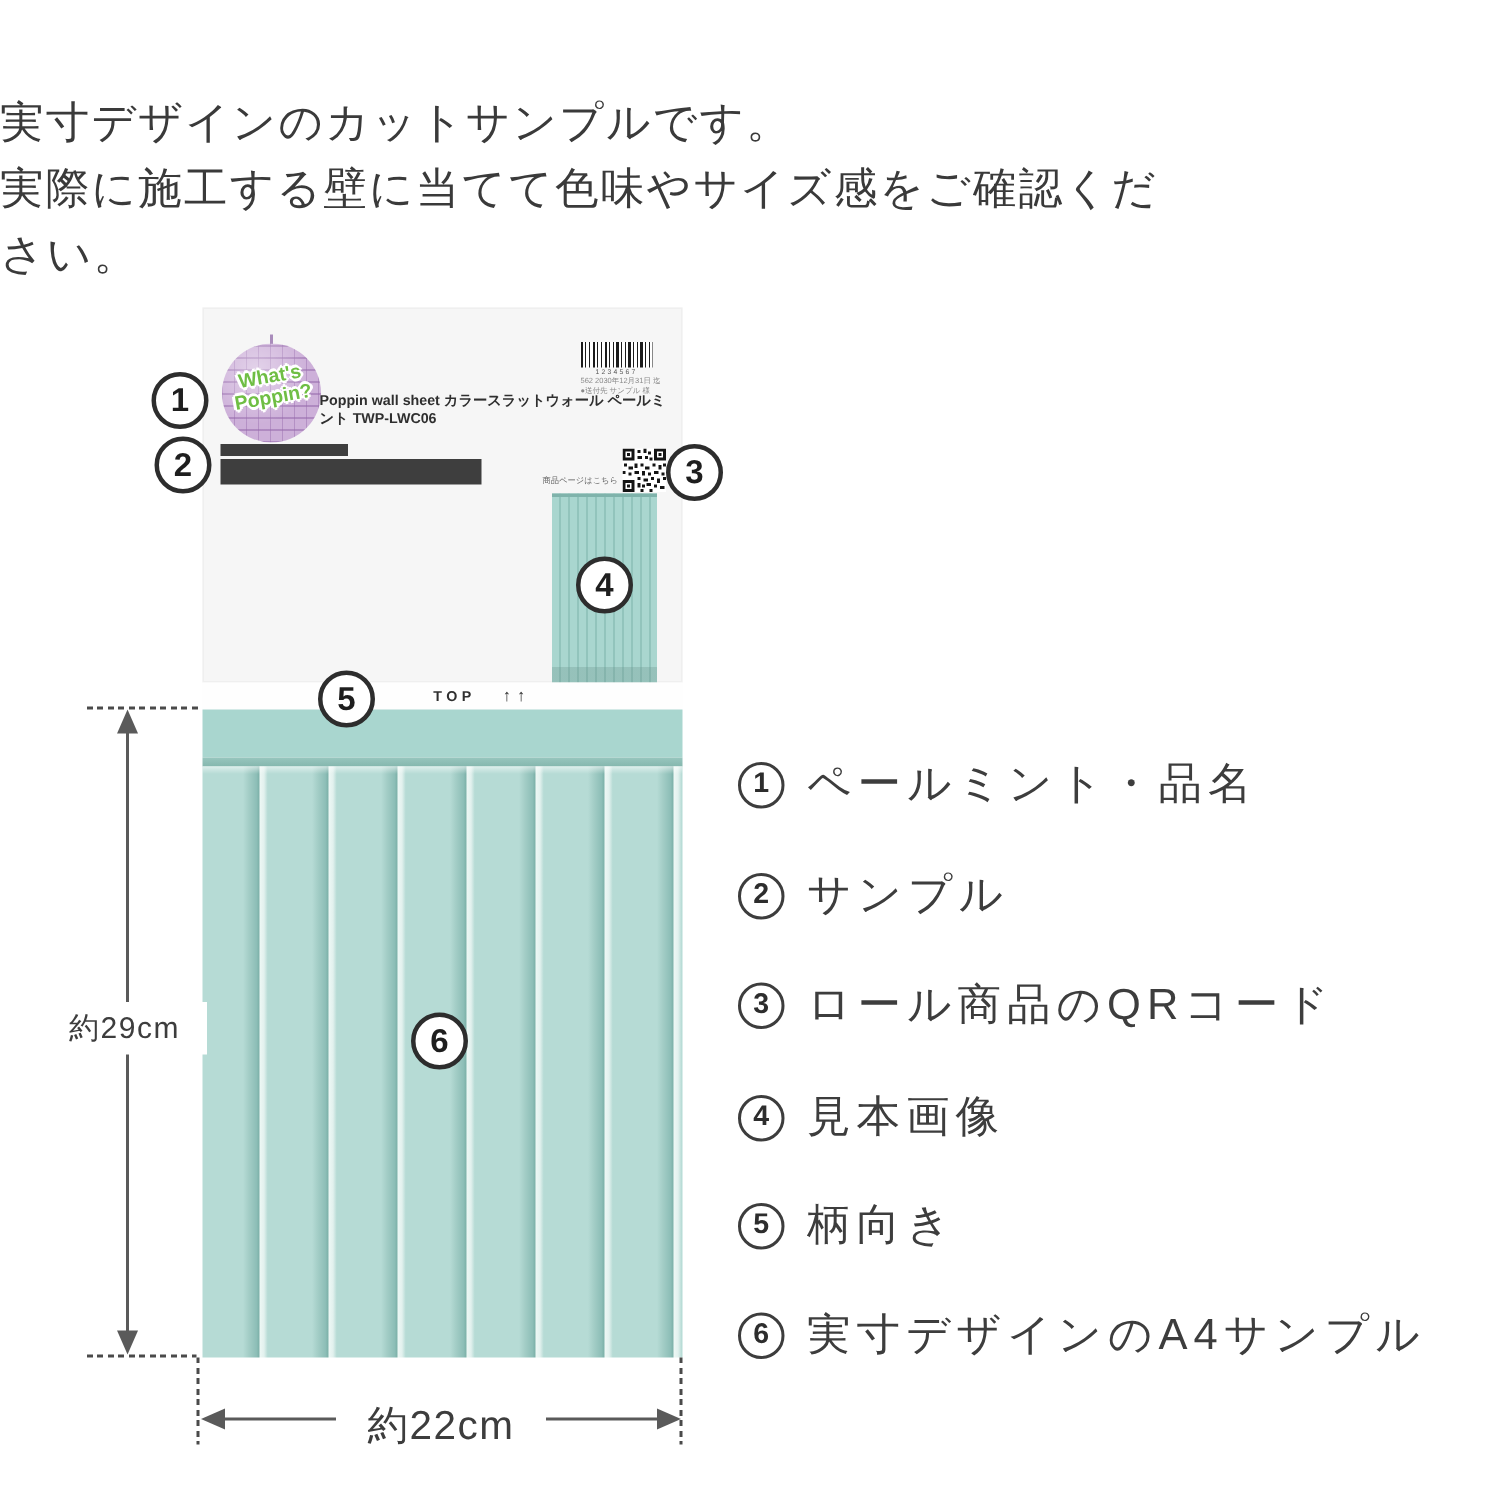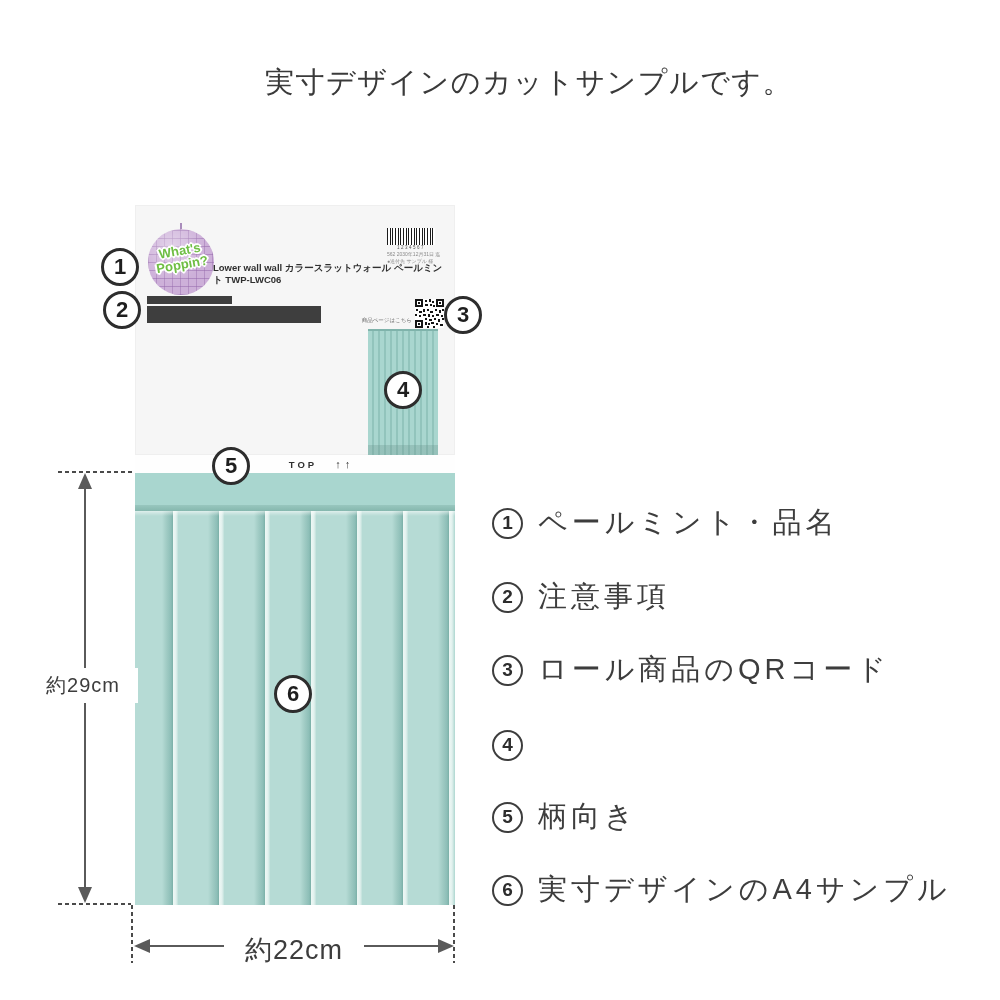--- a/index.html
+++ b/index.html
@@ -1,21 +1,21 @@
 <!DOCTYPE html>
 <html><head>
 <meta charset="utf-8">
 <style>
   html,body{margin:0;padding:0;background:#fff;}
   body{width:1000px;height:1000px;position:relative;overflow:hidden;
        font-family:"Liberation Sans","DejaVu Sans",sans-serif;color:#3a3a3a;}
   .abs{position:absolute;}
 
   
-  .header{left:0;top:60px;width:793px;text-align:right;
+  .header{left:0;top:60px;width:793px;text-align:left;
           font-size:29px;letter-spacing:1.5px;line-height:44px;color:#3a3a3a;}
 
   
   .card{left:135px;top:205px;width:320px;height:250px;background:#f6f6f6;border:1px solid #efefef;box-sizing:border-box;}
 
   .logo-ball{left:148px;top:229px;width:66px;height:66px;border-radius:50%;
     background:
       radial-gradient(circle at 35% 28%, rgba(255,255,255,.45), rgba(255,255,255,0) 55%),
       repeating-linear-gradient(0deg, rgba(150,106,172,.55) 0 1px, transparent 1px 8px),
       repeating-linear-gradient(90deg, rgba(150,106,172,.45) 0 1px, transparent 1px 8px),
@@ -98,32 +98,33 @@
     font-size:19px;font-weight:700;color:#2d2d2d;}
   .legend-label{font-size:29px;letter-spacing:4px;color:#3d3d3d;white-space:nowrap;}
   .lr1{left:492px;top:506px;} .lr2{left:492px;top:580px;} .lr3{left:492px;top:653px;}
   .lr4{left:492px;top:728px;} .lr5{left:492px;top:800px;} .lr6{left:492px;top:873px;}
 </style>
 </head>
 <body>
 
 <div class="abs header">
   <div>実寸デザインのカットサンプルです。</div>
+  <div>実際に施工する壁に当てて色味やサイズ感をご確認ください。</div>
 </div>
 
 <div class="abs card"></div>
 
 <div class="abs logo-stem"></div>
 <div class="abs logo-ball"></div>
 <div class="abs logo-text">
   <div>What's</div>
   <div>Poppin?</div>
 </div>
 
-<div class="abs pkg-title">Lower wall wall カラースラットウォール ペールミント TWP-LWC06</div>
+<div class="abs pkg-title">Poppin wall sheet カラースラットウォール ペールミント TWP-LWC06</div>
 
 <div class="abs barcode"></div>
 <div class="abs barcode-digits">1234567</div>
 <div class="abs barcode-note">
   <div>562 2030年12月31日 迄</div>
   <div>●送付先 サンプル 様</div>
 </div>
 
 <div class="abs redact-1"></div>
 <div class="abs redact-2"></div>
@@ -208,28 +209,29 @@
 <div class="abs arr arr-left"></div>
 <div class="abs arr arr-right"></div>
 <div class="abs dim dim-w-label">約22cm</div>
 
 <div class="abs legend-row lr1">
   <span class="legend-num">1</span>
   <span class="legend-label">ペールミント・品名</span>
 </div>
 <div class="abs legend-row lr2">
   <span class="legend-num">2</span>
-  <span class="legend-label">注意事項</span>
+  <span class="legend-label">サンプル</span>
 </div>
 <div class="abs legend-row lr3">
   <span class="legend-num">3</span>
   <span class="legend-label">ロール商品のQRコード</span>
 </div>
 <div class="abs legend-row lr4">
   <span class="legend-num">4</span>
+  <span class="legend-label">見本画像</span>
 </div>
 <div class="abs legend-row lr5">
   <span class="legend-num">5</span>
   <span class="legend-label">柄向き</span>
 </div>
 <div class="abs legend-row lr6">
   <span class="legend-num">6</span>
   <span class="legend-label">実寸デザインのA4サンプル</span>
 </div>
 

